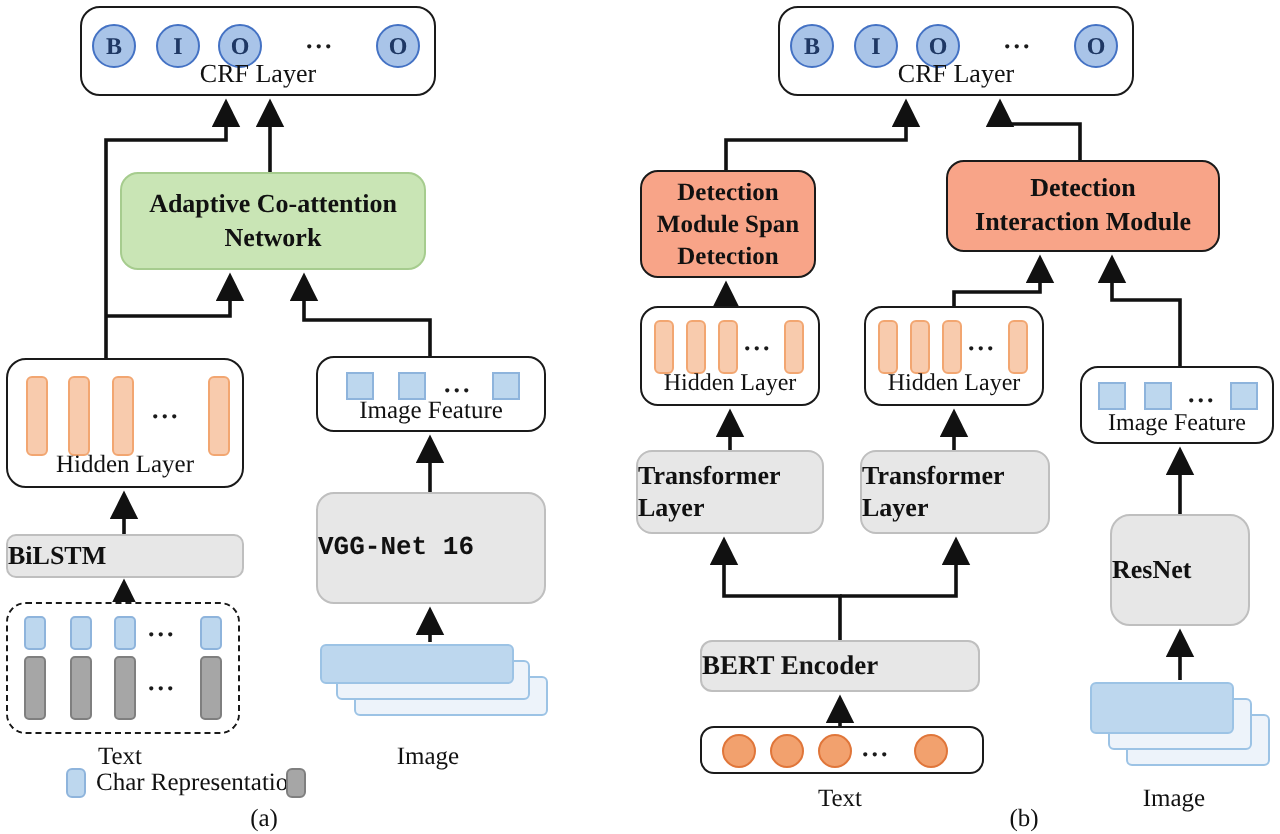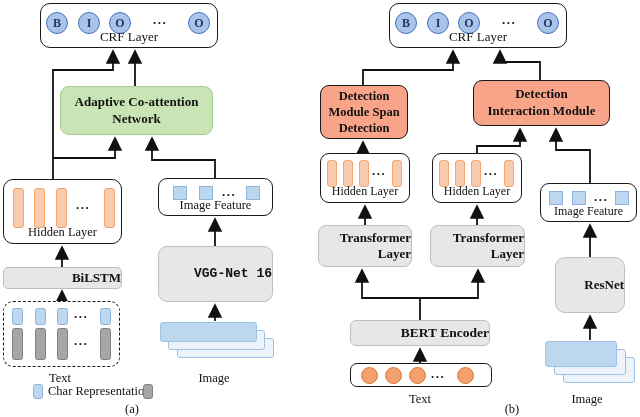--- a/index.html
+++ b/index.html
@@ -1,21 +1,21 @@
 <!DOCTYPE html>
 <html><head>
 <meta charset="utf-8">
 <style>
   html,body{margin:0;padding:0;background:#fff;}
   #canvas{position:relative;width:640px;height:417px;background:#ffffff;overflow:hidden;
           font-family:"Liberation Serif",serif;color:#111;}
   svg.wires{position:absolute;left:0;top:0;width:640px;height:417px;pointer-events:none;}
   .box{position:absolute;box-sizing:border-box;background:#fff;border:1.6px solid #1a1a1a;border-radius:10px;}
   .graybox{position:absolute;box-sizing:border-box;background:#E7E7E7;border:1.3px solid #BFBFBF;border-radius:6px;
-           display:flex;flex-direction:column;align-items:flex-end;justify-content:center;
+           display:flex;flex-direction:column;align-items:flex-start;justify-content:center;
            font-weight:bold;font-size:13px;line-height:1.2;text-align:center;}
   .greenbox{position:absolute;box-sizing:border-box;background:#C9E5B5;border:1.4px solid #A6CC8E;border-radius:9px;
            display:flex;flex-direction:column;align-items:center;justify-content:center;
            font-weight:bold;font-size:13px;line-height:1.25;text-align:center;}
   .salmonbox{position:absolute;box-sizing:border-box;background:#F8A488;border:1.5px solid #1a1a1a;border-radius:9px;
            display:flex;flex-direction:column;align-items:center;justify-content:center;
            font-weight:bold;font-size:12.5px;line-height:1.3;text-align:center;}
   .tagc{position:absolute;width:20px;height:20px;border-radius:50%;background:#A9C4E8;border:1.6px solid #4472C4;
         color:#1F3864;font-weight:bold;font-size:12px;display:flex;align-items:center;justify-content:center;}
   .dots{position:absolute;font-weight:bold;font-size:13px;letter-spacing:1.5px;color:#1a1a1a;}

